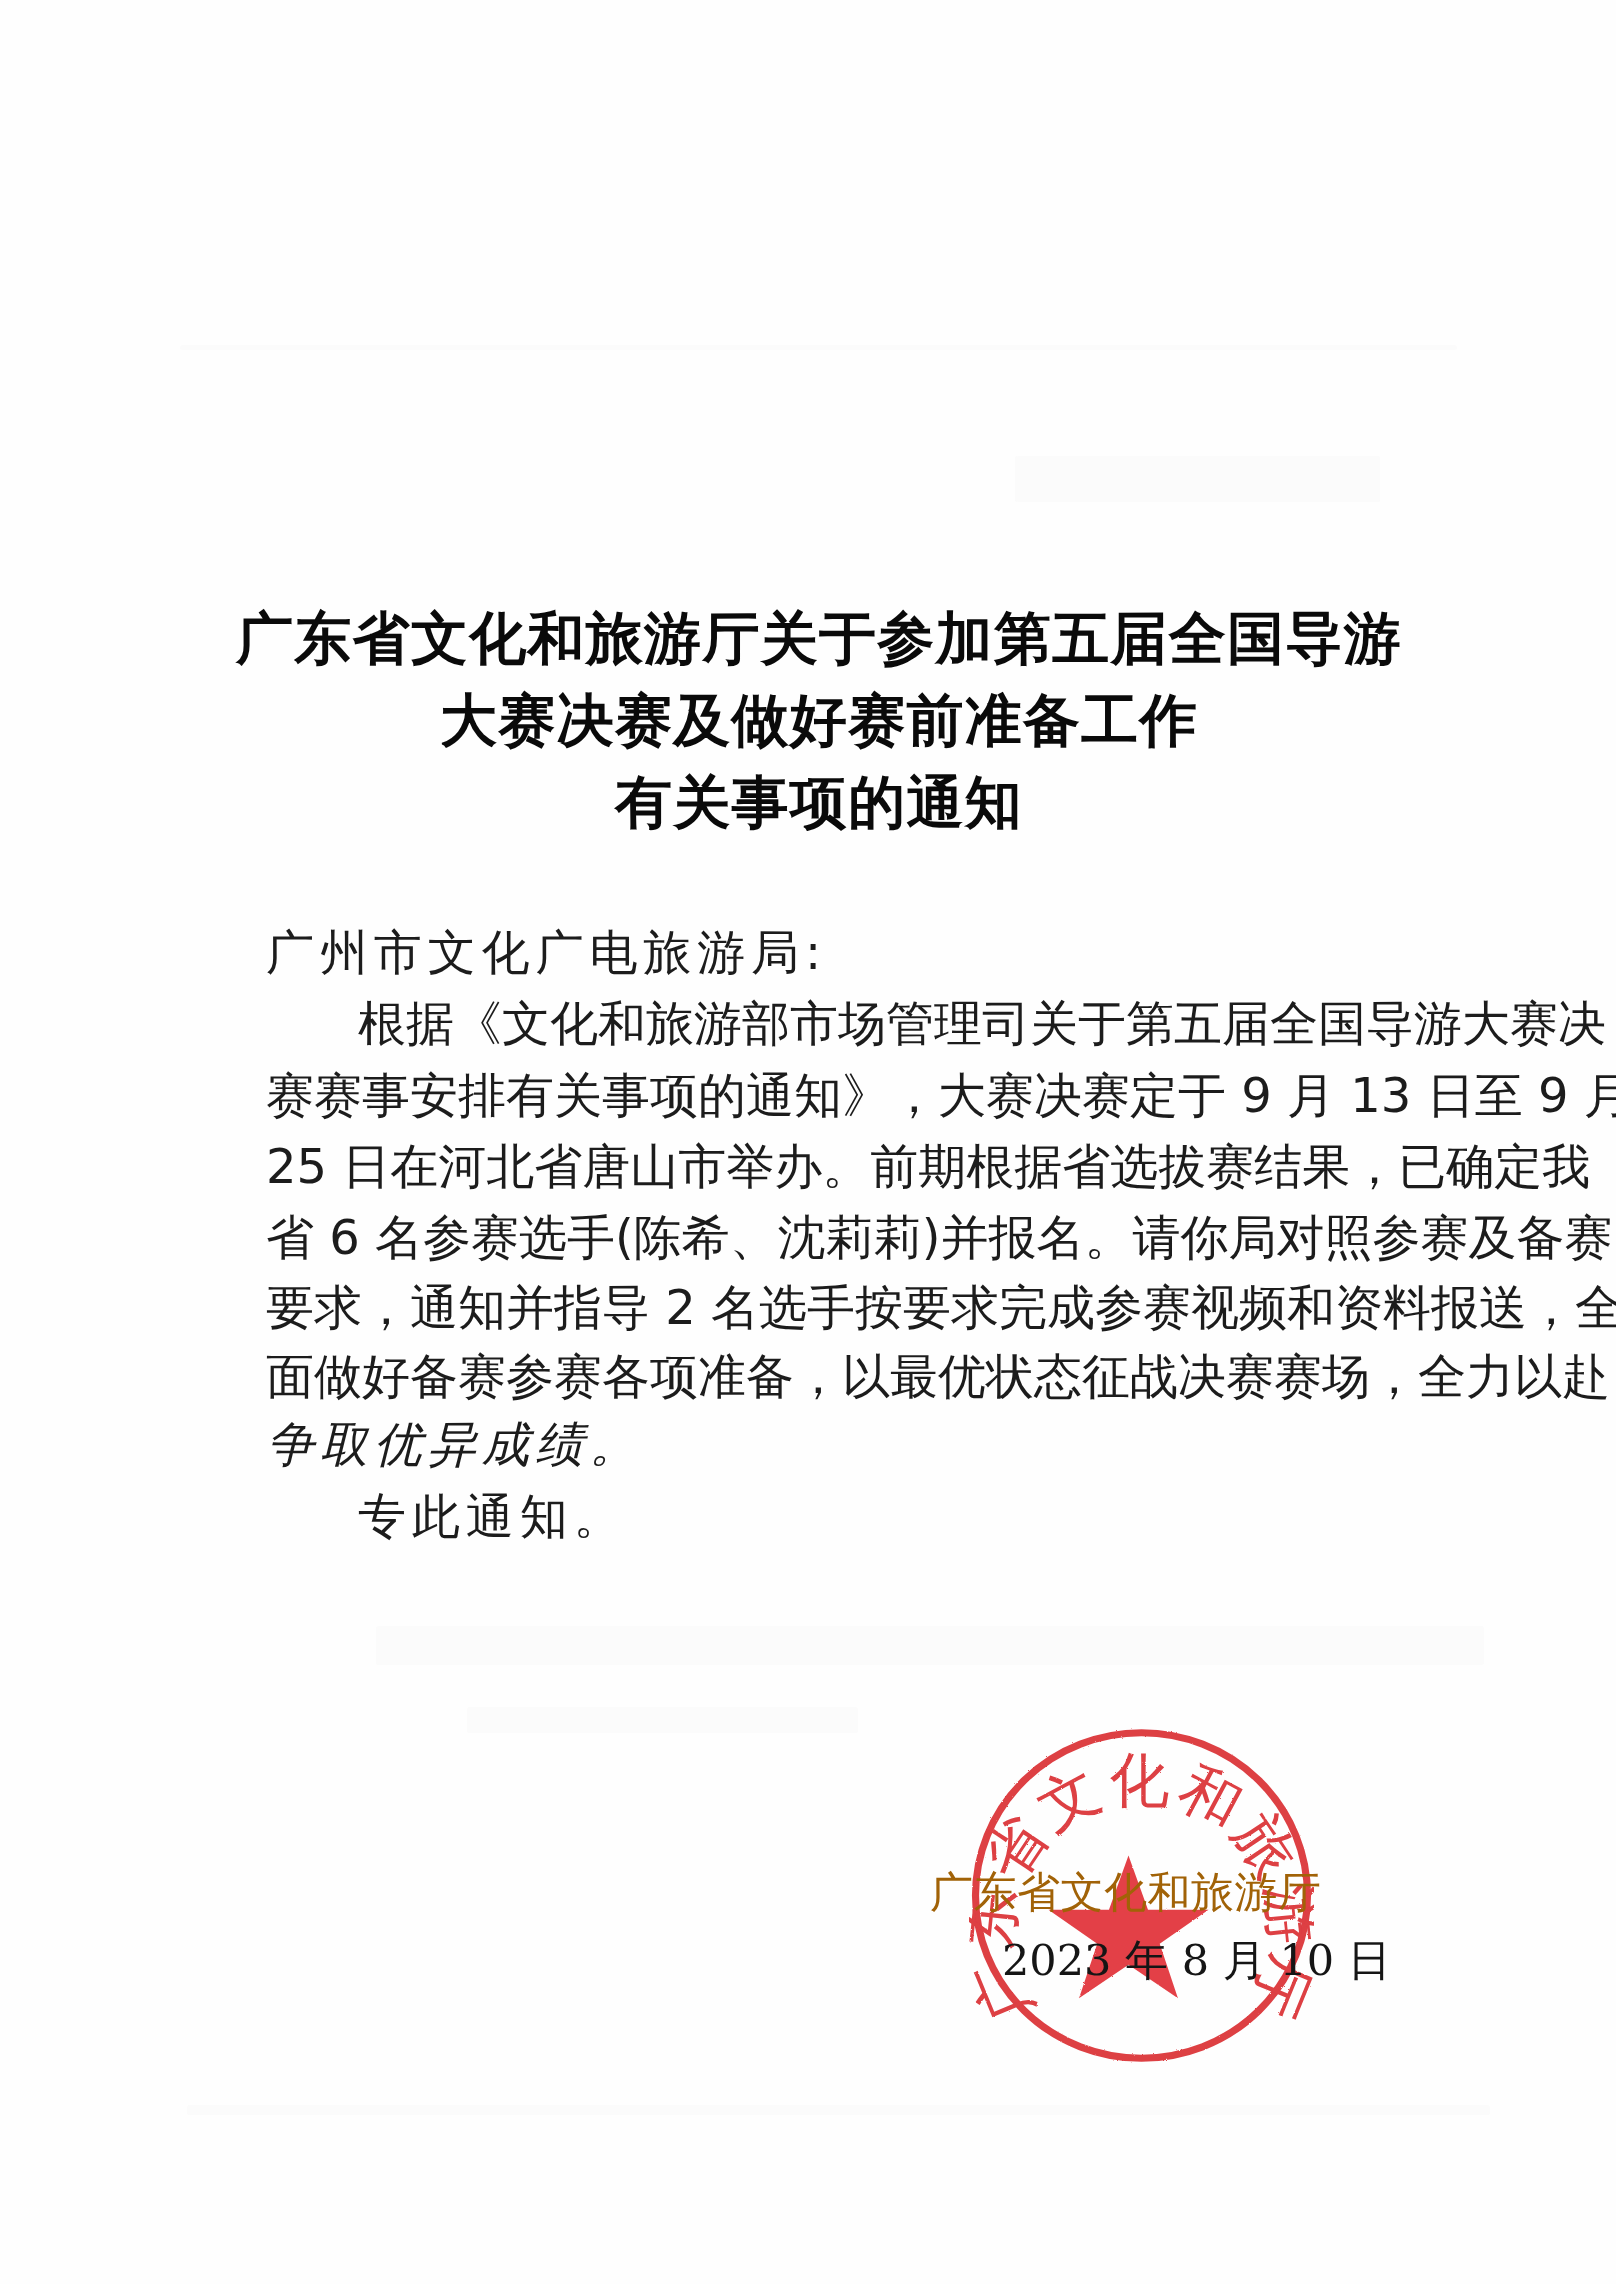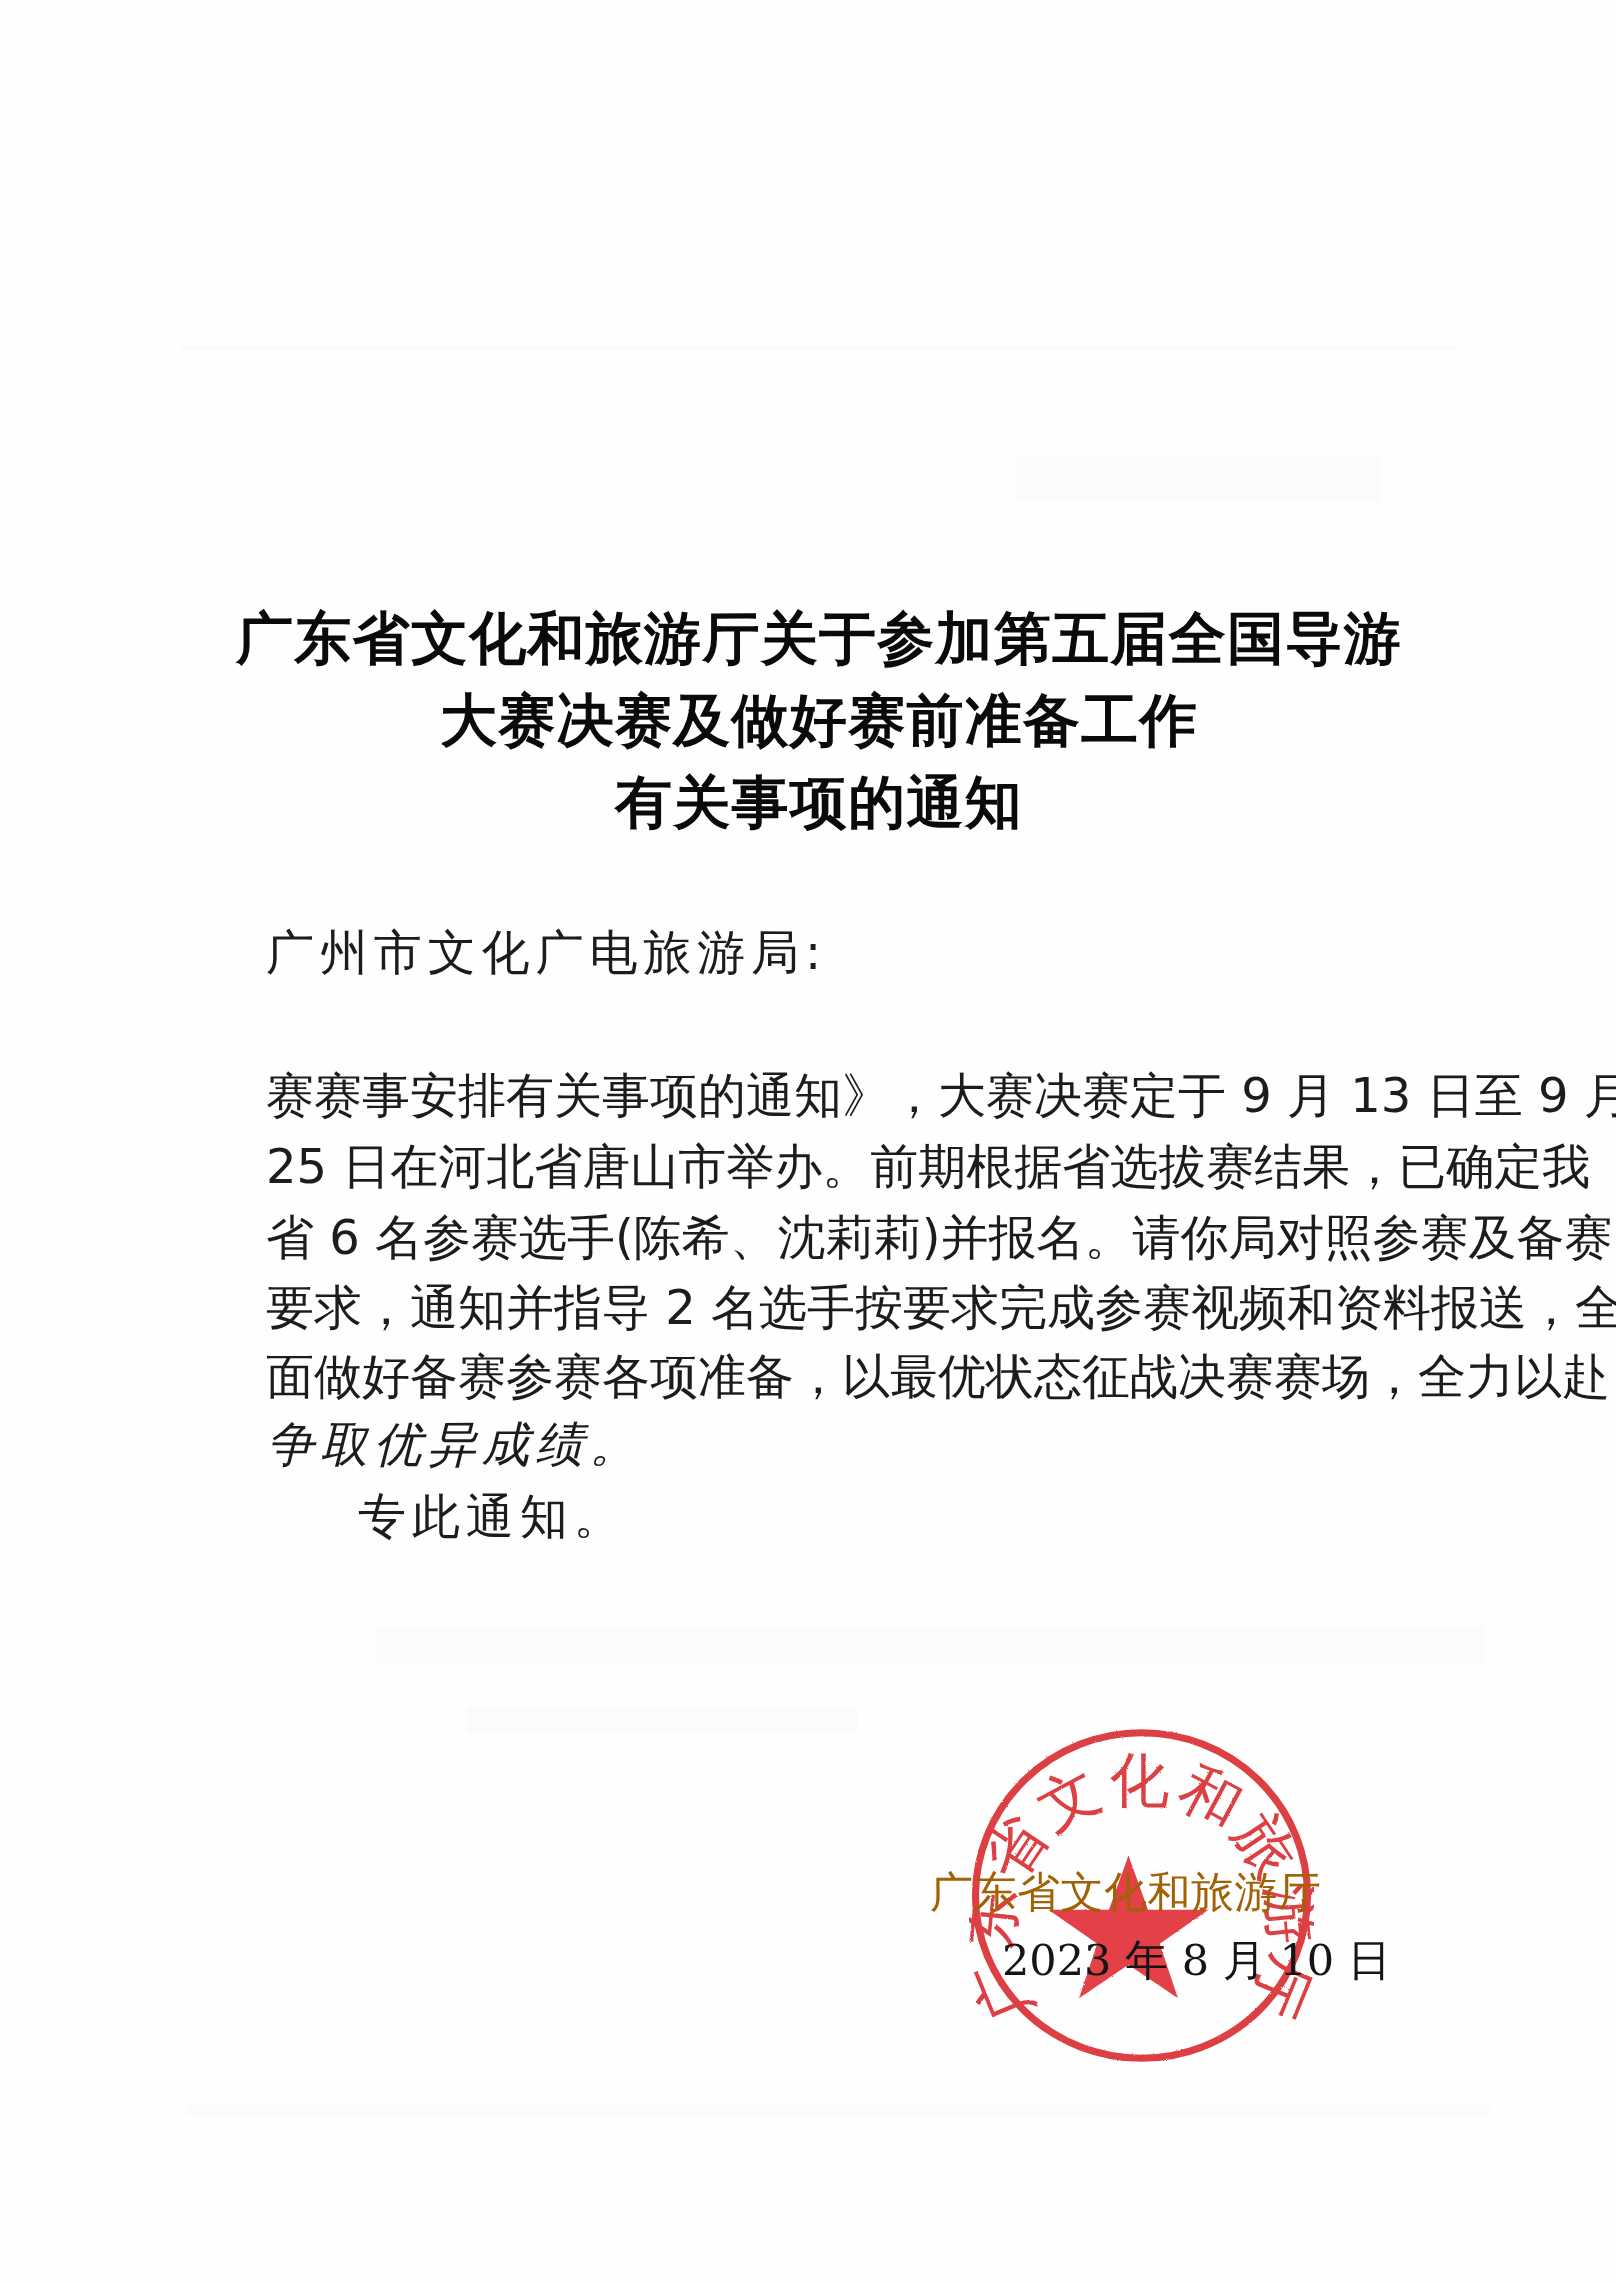--- a/index.html
+++ b/index.html
@@ -125,20 +125,21 @@
   <div class="scan-smudge" style="left:365px;top:1626px;width:1108px;height:39px;opacity:0.4;"></div>
   <div class="scan-smudge" style="left:456px;top:1707px;width:391px;height:26px;opacity:0.35;"></div>
   <div class="scan-smudge" style="left:176px;top:2105px;width:1303px;height:10.4px;opacity:0.35;"></div>
 
   <div class="title title-l1">广东省文化和旅游厅关于参加第五届全国导游</div>
   <div class="title title-l2">大赛决赛及做好赛前准备工作</div>
   <div class="title title-l3">有关事项的通知</div>
 
   <div class="body-line addressee">广州市文化广电旅游局:</div>
 
+  <div class="body-line justify indent l1">根据《文化和旅游部市场管理司关于第五届全国导游大赛决</div>
   <div class="body-line justify l2">赛赛事安排有关事项的通知》，大赛决赛定于 9 月 13 日至 9 月</div>
   <div class="body-line justify l3">25 日在河北省唐山市举办。前期根据省选拔赛结果，已确定我</div>
   <div class="body-line justify l4">省 6 名参赛选手(陈希、沈莉莉)并报名。请你局对照参赛及备赛</div>
   <div class="body-line justify l5">要求，通知并指导 2 名选手按要求完成参赛视频和资料报送，全</div>
   <div class="body-line justify l6">面做好备赛参赛各项准备，以最优状态征战决赛赛场，全力以赴</div>
   <div class="body-line l7">争取优异成绩。</div>
 
   <div class="body-line closing">专此通知。</div>
 
   <svg class="seal" viewBox="0 0 530 520" xmlns="http://www.w3.org/2000/svg">

